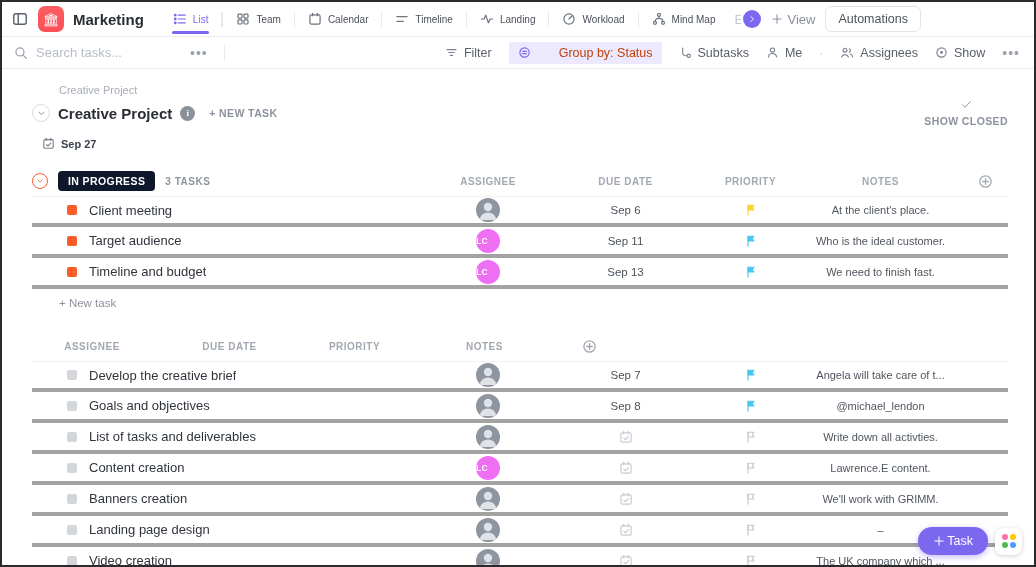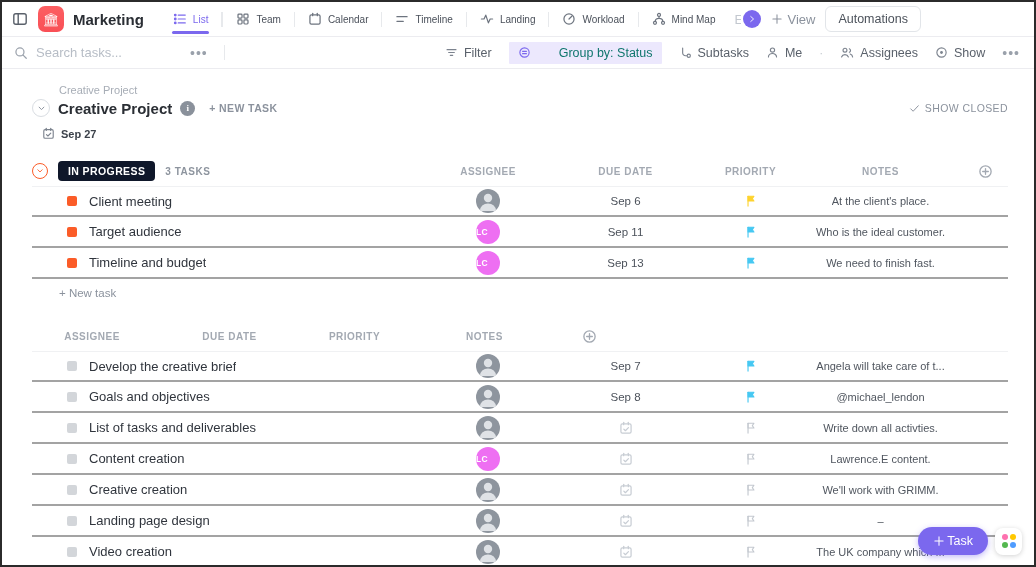--- a/index.html
+++ b/index.html
@@ -27,46 +27,46 @@
   
   .toolbar { height:32px; display:flex; align-items:center; border-bottom:1px solid #ececf0; padding:0 14px 0 12px; }
   .search-box { display:flex; align-items:center; gap:8px; }
   .search-input { border:none; outline:none; font-size:13px; color:#454a52; width:120px; font-family:"Liberation Sans",sans-serif; }
   .search-input::placeholder { color:#b7bdc6; }
   .dots { color:#9aa1ab; font-size:14px; letter-spacing:1px; cursor:pointer; }
   .toolbar .sep { width:1px; height:15px; background:#e7e9ec; margin:0 12px 0 16px; }
   .tool-right { margin-left:auto; display:flex; align-items:center; gap:17px; }
   .tool-item { display:flex; align-items:center; gap:6px; font-size:12.5px; color:#5a616b; cursor:pointer; white-space:nowrap; }
   .tool-item svg { stroke:#7c838e; }
-  .groupby-pill { background:#ece8fd; border-radius:1px; padding:4px 9px; color:#0f766e;gap:28px; }
+  .groupby-pill { background:#ece8fd; border-radius:1px; padding:4px 9px; color:#c2410c;gap:28px; }
   .groupby-pill svg { stroke:#7b68ee; }
   .tiny-dot { color:#c6cbd1; font-size:12px; }
 
   
   .content { padding:15px 26px 0 30px; position:relative; }
   .breadcrumb { font-size:11px; color:#a7adb6; margin-left:27px; }
   .title-row { display:flex; align-items:center; margin-top:3px; }
   .collapse-circle { width:18px; height:18px; border-radius:50%; border:1px solid #d9dde2; display:flex; align-items:center; justify-content:center; cursor:pointer; background:#fff; }
   .project-title { font-size:15px; font-weight:700; margin:0 8px; }
   .info-icon { width:15px; height:15px; border-radius:50%; background:#8a919b; color:#fff; font-size:9px; font-weight:700; display:flex; align-items:center; justify-content:center; font-family:"Liberation Serif",serif; cursor:pointer; }
   .new-task-label { font-size:10.5px; font-weight:700; letter-spacing:.4px; color:#8b929d; margin-left:14px; cursor:pointer; }
-  .show-closed { margin-left:auto; font-size:10.5px; font-weight:400; letter-spacing:.4px; color:#8b929d; display:flex; align-items:center; gap:5px; cursor:pointer; }
+  .show-closed { margin-left:auto; font-size:10.5px; font-weight:700; letter-spacing:.4px; color:#8b929d; display:flex; align-items:center; gap:5px; cursor:pointer;flex-direction:column; }
   .date-row { display:flex; align-items:center; gap:6px; margin:10px 0 0 10px; font-size:11px; font-weight:700; color:#3c424b; }
 
   
   .group { margin-top:20px; }
   .group-header { display:flex; align-items:center; height:22px; }
   .gh-left { flex:1; display:flex; align-items:center; gap:10px; min-width:0; }
   .status-badge { font-size:10.5px; font-weight:700; letter-spacing:.4px; padding:4px 10px; border-radius:4px; color:#fff; cursor:pointer; }
   .task-count { font-size:10px; font-weight:700; letter-spacing:.5px; color:#8d949e; }
   .col { display:flex; align-items:center; justify-content:center; flex-shrink:0; }
   .col-assignee { width:120px; } .col-due { width:155px; } .col-priority { width:95px; } .col-notes { width:165px; } .col-plus { width:45px; }
   .col-head { font-size:10px; font-weight:700; letter-spacing:.5px; color:#a3a9b2; }
   .rows { margin-top:4px; }
-  .task-row { display:flex; align-items:center; height:31px; border-bottom:2px solid #a3a3a3; cursor:pointer; }
+  .task-row { display:flex; align-items:center; height:31px; border-bottom:4px solid #a3a3a3; cursor:pointer; }
   .rows .task-row:first-child { border-top:1px solid #f0f1f3; }
   .row-left { flex:1; display:flex; align-items:center; min-width:0; }
   .status-square { width:10px; height:10px; border-radius:2px; margin:0 12px 0 35px; flex-shrink:0; }
   .task-name { font-size:13px; color:#30353d; white-space:nowrap; overflow:hidden; }
   .avatar { width:24px; height:24px; border-radius:50%; overflow:hidden; display:flex; align-items:center; justify-content:flex-start; }
   .avatar.initials { color:#fff; font-size:8.5px; font-weight:700; letter-spacing:.3px; }
   .due-text { font-size:11.5px; color:#4c525b; }
   .notes-text { font-size:11px; color:#50565f; white-space:nowrap; overflow:hidden; }
   .new-task-footer { font-size:11.5px; color:#8b929d; padding:8px 0 6px 27px; cursor:pointer; }
 
@@ -523,21 +523,21 @@
     </span>
     <span class="col col-notes">
                 <span class="notes-text">Lawrence.E content.</span>
               </span>
     <span class="col col-plus"></span>
   </div>
 
   <div class="task-row">
     <div class="row-left">
       <span class="status-square" style="background: rgb(211, 214, 218);"></span>
-      <span class="task-name">Creative creation</span>
+      <span class="task-name">Banners creation</span>
     </div>
     <span class="col col-assignee">
       <span class="avatar" style="background: rgb(142, 149, 158);">
         <svg class="photo-svg" width="24" height="24" viewBox="0 0 16 16">
                     <circle cx="8" cy="6" r="2.8" fill="#dfe2e6"></circle>
                     <path d="M2.6 14.6 a5.4 5 0 0 1 10.8 0 z" fill="#dfe2e6"></path>
                   </svg>
 
       </span>
     </span>

